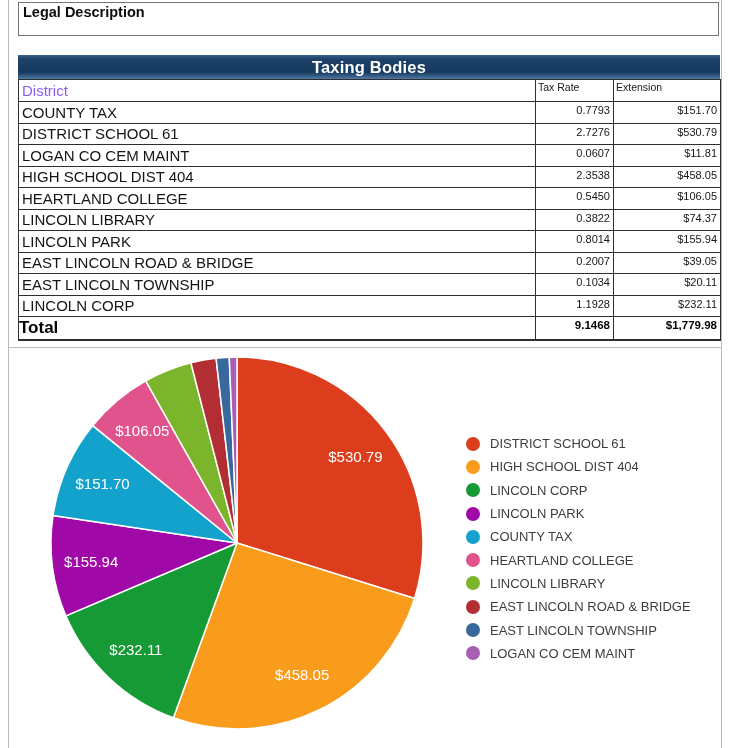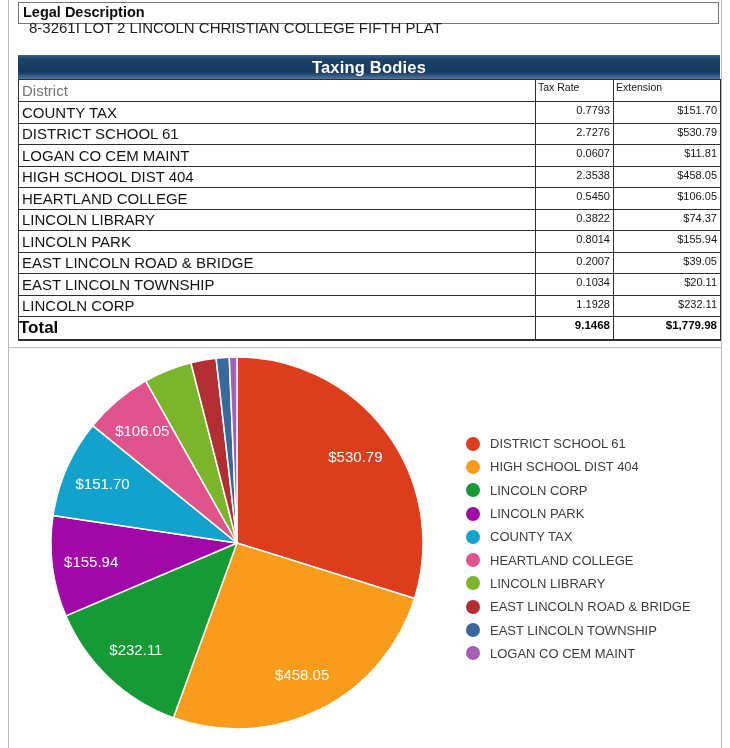--- a/index.html
+++ b/index.html
@@ -14,21 +14,21 @@
 
   
   .page-frame {
     left: 8px; top: -6px; width: 714px; height: 766px;
     border: 1px solid #b9b9b9;
     box-sizing: border-box;
   }
 
   
   .legal-box {
-    left: 18px; top: 2px; width: 701px; height: 22px;
+    left: 18px; top: 2px; width: 701px; height: 34px;
     border: 1px solid #767676;
     box-sizing: border-box;
     background: #ffffff;
   }
   .legal-title {
     padding: 1px 0 0 4px;
     font-size: 14.5px; font-weight: bold; color: #0d0d0d;
     line-height: 16px;
   }
   .legal-value {
@@ -51,21 +51,21 @@
     width: 100%; border-collapse: collapse; table-layout: fixed;
     background: #fff;
   }
   table.tb td, table.tb th { border: 1px solid #2e2e2e; overflow: hidden; }
   col.c-district  { width: 517px; }
   col.c-rate      { width: 78px; }
   col.c-extension { width: 107px; }
 
   th.h-district {
     height: 21px; text-align: left; font-weight: normal;
-    font-size: 15px; color: #737373; padding: 0 0 0 3px;
+    font-size: 15px; color: #8b5cf6; padding: 0 0 0 3px;
     vertical-align: middle;
   }
   th.h-small {
     font-weight: normal; font-size: 10.5px; color: #202020;
     text-align: left; vertical-align: top; padding: 1px 0 0 2px;
   }
   td.d-district {
     height: 20.5px; font-size: 15px; color: #151515;
     padding: 0 0 0 3px; vertical-align: middle; white-space: nowrap;
   }
@@ -110,21 +110,20 @@
     white-space: nowrap;
   }
 </style>
 </head>
 <body>
 
 <div class="abs page-frame"></div>
 
 <div class="abs legal-box">
   <div class="legal-title">Legal Description</div>
-  <div class="legal-value">8-3261I LOT 2 LINCOLN CHRISTIAN COLLEGE FIFTH PLAT</div>
 </div>
 
 <div class="abs tb-section">
   <div class="tb-titlebar">Taxing Bodies</div>
   <table class="tb">
     <colgroup>
         <col class="c-district">
         <col class="c-rate">
         <col class="c-extension">
       </colgroup>

